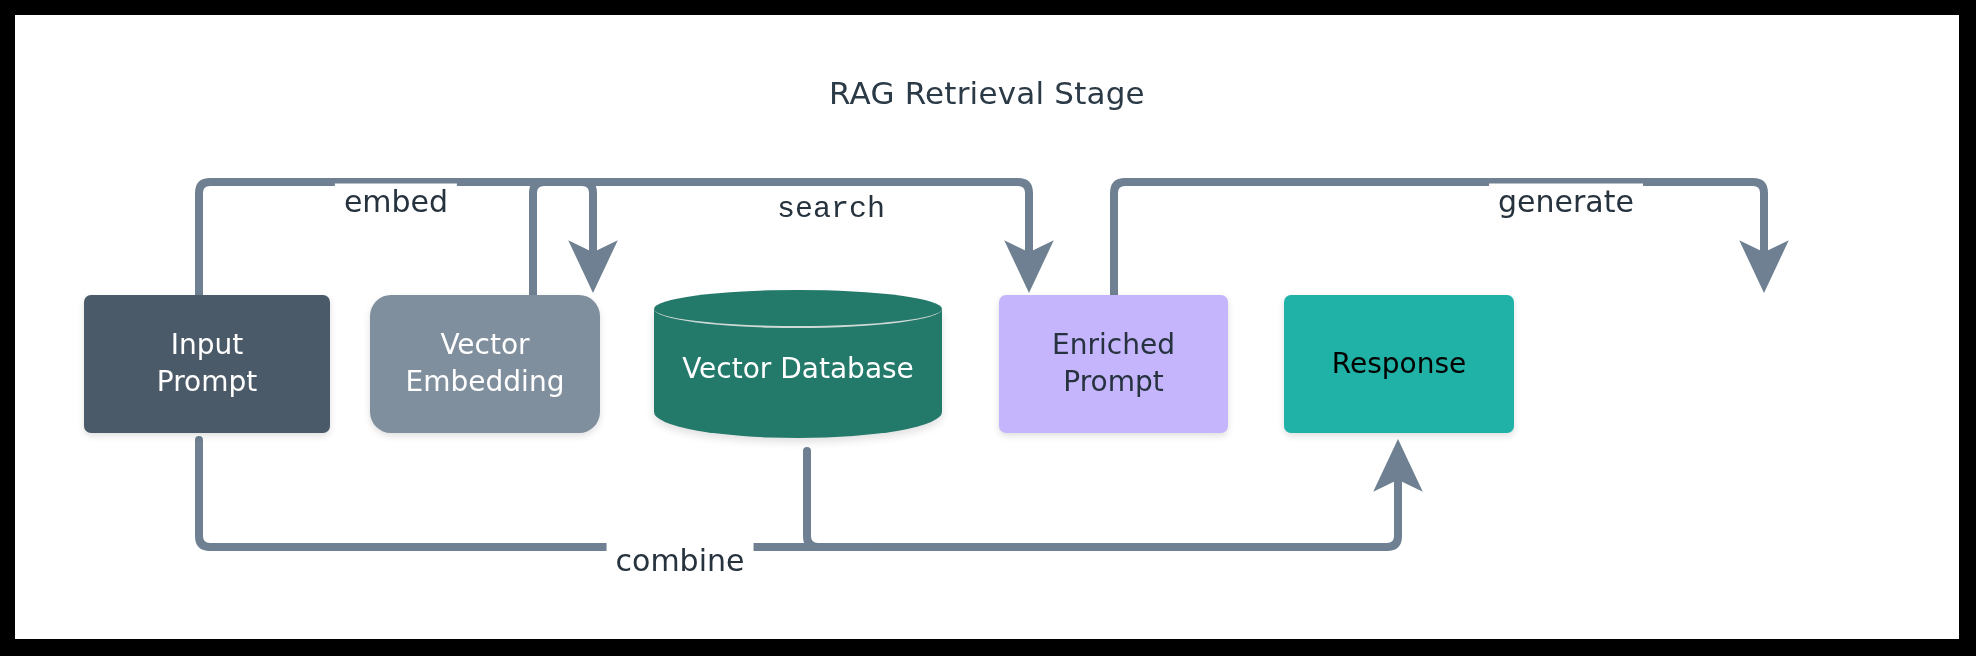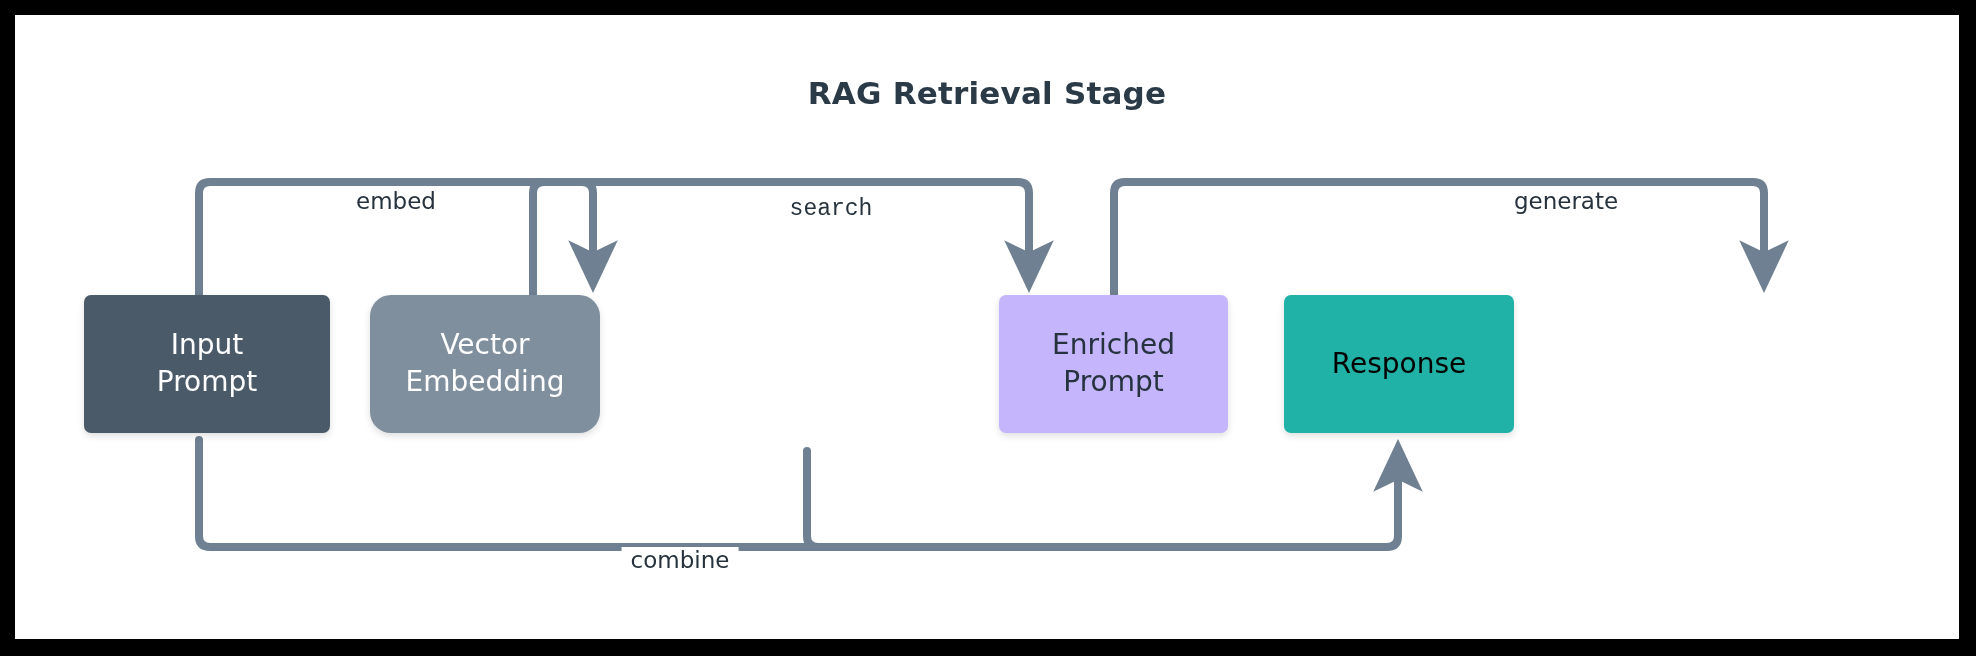--- a/index.html
+++ b/index.html
@@ -34,21 +34,21 @@
 
   
   #diagram-title {
     position: absolute;
     left: 0;
     top: 60px;
     width: 1944px;
     text-align: center;
     font-family: "DejaVu Sans", sans-serif;
     font-size: 31px;
-    font-weight: bold;
+    font-weight: normal;
     color: #2b3a47;
     letter-spacing: 0.2px;
   }
 
   
   #connectors {
     position: absolute;
     left: 0;
     top: 0;
     width: 1944px;
@@ -124,21 +124,21 @@
     text-align: center;
     color: #ffffff;
     font-size: 28px;
     font-family: "DejaVu Sans", sans-serif;
     z-index: 3;
   }
 
   
   .edge-label {
     position: absolute;
-    font-size: 23px;
+    font-size: 30px;
     font-family: "DejaVu Sans", sans-serif;
     color: #26323d;
     background: #ffffff;
     padding: 0 9px;
     white-space: nowrap;
     transform: translate(-50%, -50%);
   }
   #label-embed    { left: 381px;  top: 186px; }
   #label-search   { left: 816px;  top: 194px; font-family: Liberation Mono, monospace; }
   #label-generate { left: 1551px; top: 186px; }
@@ -169,20 +169,25 @@
 
       <path d="M 792,436 L 792,521 Q 792,532 803,532 L 860,532" fill="none" stroke="#6e8091" stroke-width="8" stroke-linecap="round"></path>
     </svg>
 
     <div class="node" id="node-input-prompt">Input
 Prompt</div>
 
     <div class="node" id="node-vector-embedding">Vector
 Embedding</div>
 
+    <div id="node-vector-database">
+      <div id="db-body"></div>
+      <div id="db-top"></div>
+      <div id="db-label">Vector Database</div>
+    </div>
 
     <div class="node" id="node-enriched-prompt">Enriched
 Prompt</div>
 
     <div class="node" id="node-response">Response</div>
 
     <div class="edge-label" id="label-embed">embed</div>
 
     <div class="edge-label" id="label-search">search</div>
 

